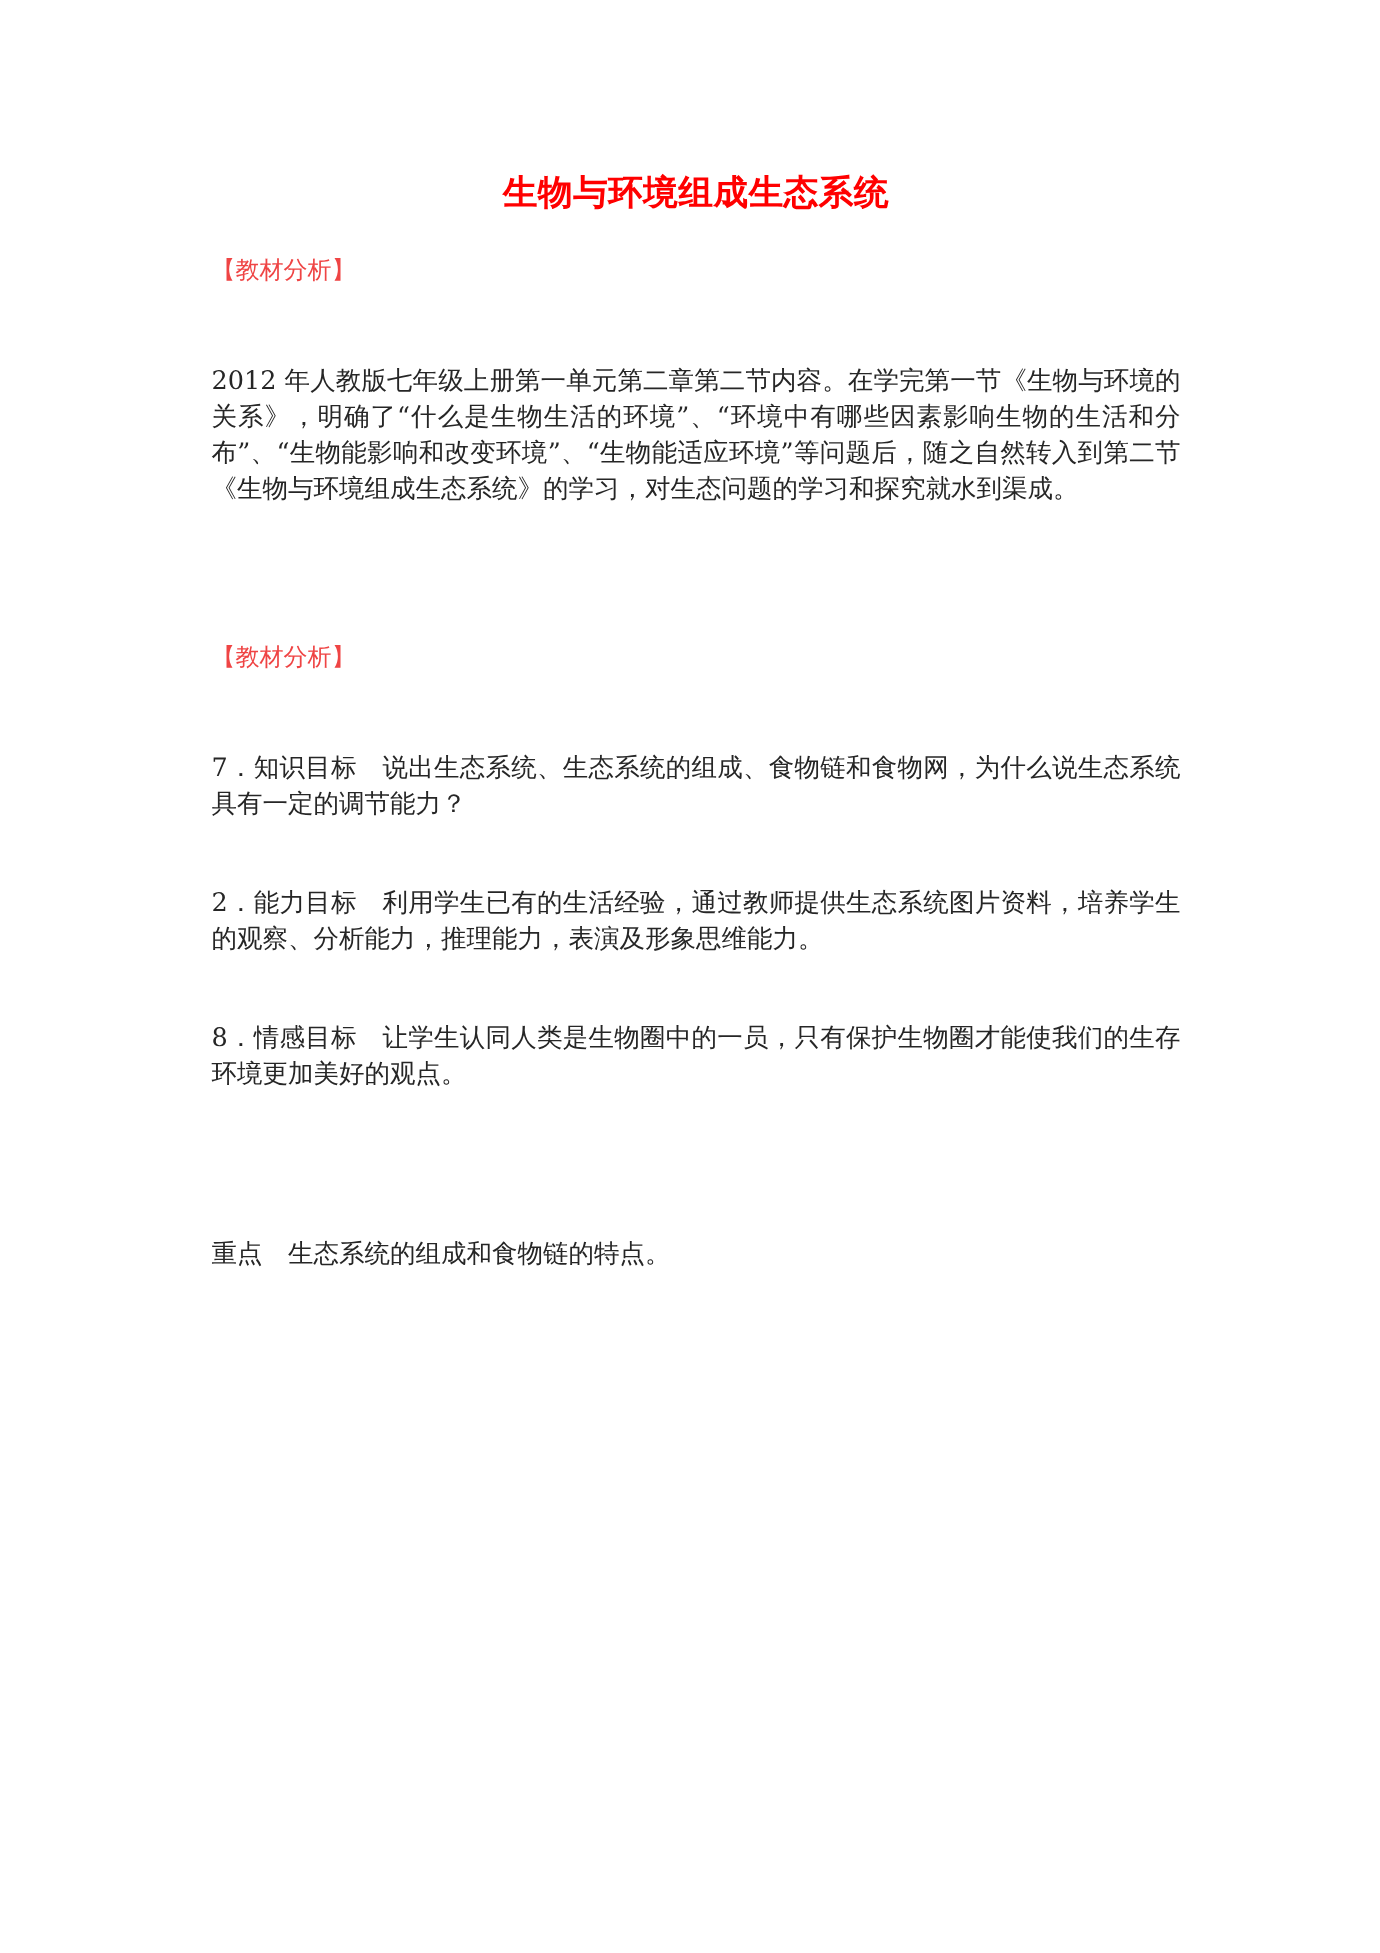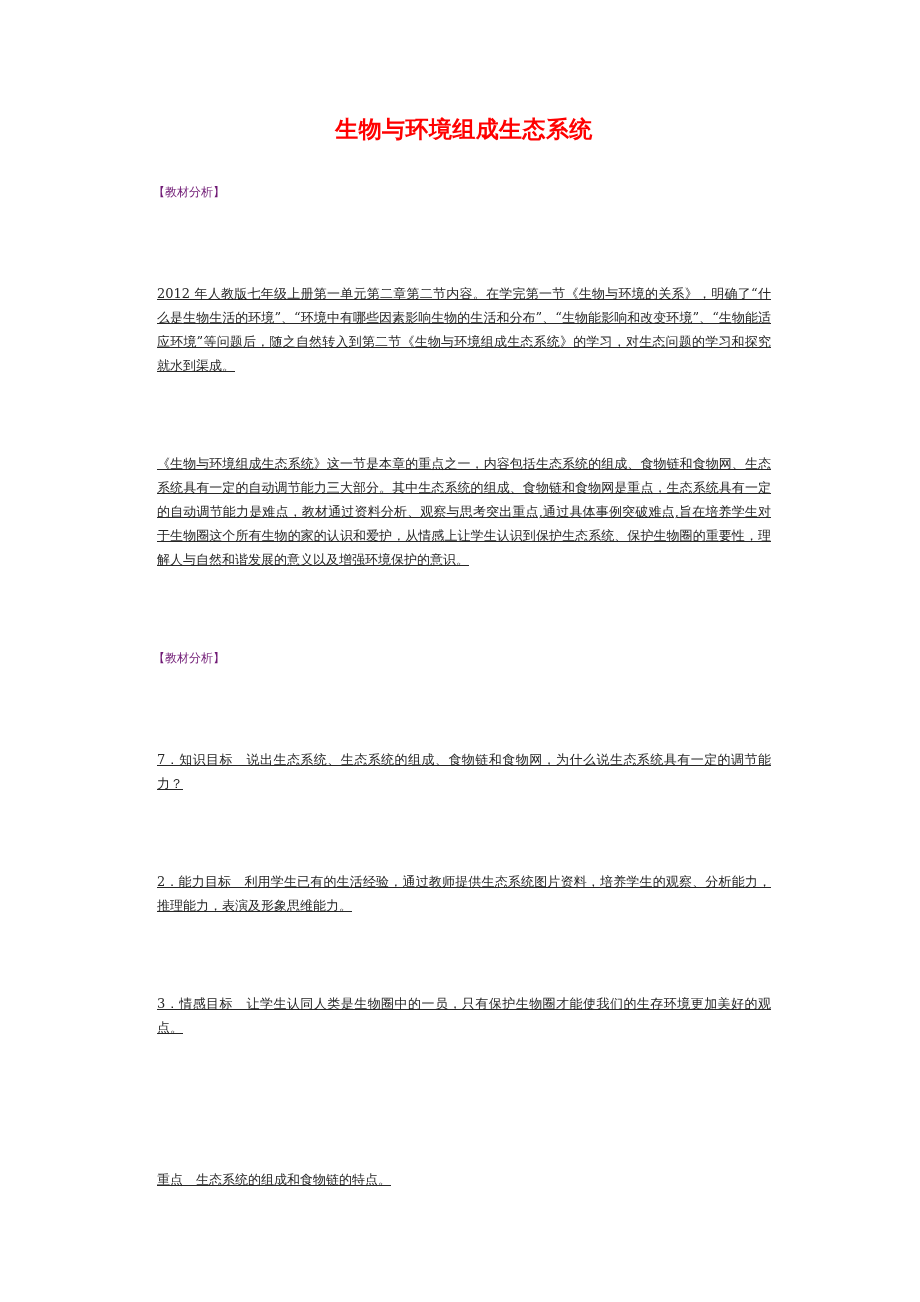--- a/index.html
+++ b/index.html
@@ -42,39 +42,38 @@
     line-height: 34px;
     font-weight: bold;
     color: #ff0000;
     letter-spacing: 0.4px;
     padding-top: 112px;
     font-family: "DejaVu Sans", "Liberation Sans", sans-serif;
   }
 
   
   .section-heading {
-    font-size: 12px;
+    font-size: 16px;
     line-height: 24px;
-    color: #701a75;
-    margin: 12px;
+    color: #ef4444;
+    margin: 0;
     padding: 0;
     white-space: nowrap;
   }
 
   
   .para {
-    font-size: 13px;
+    font-size: 17px;
     line-height: 24px;
     color: #262626;
-    margin: 16px;
+    margin: 0;
     padding: 0;
     text-align: justify;
     text-justify: inter-ideograph;
     text-align-last: left;
-    text-decoration: underline;
   }
   .sp-22 { height: 22px; }
   .sp-42 { height: 42px; }
   .sp-46 { height: 46px; }
   .sp-50 { height: 50px; }
 </style>
 </head>
 <body>
 
 <div class="page">
@@ -85,37 +84,36 @@
     <div class="sp-22"></div>
 
     <div class="section-heading">【教材分析】</div>
 
     <div class="sp-50"></div>
 
     <p class="para">2012 年人教版七年级上册第一单元第二章第二节内容。在学完第一节《生物与环境的关系》，明确了“什么是生物生活的环境”、“环境中有哪些因素影响生物的生活和分布”、“生物能影响和改变环境”、“生物能适应环境”等问题后，随之自然转入到第二节《生物与环境组成生态系统》的学习，对生态问题的学习和探究就水到渠成。</p>
 
     <div class="sp-42"></div>
 
-    <p class="para">《生物与环境组成生态系统》这一节是本章的重点之一，内容包括生态系统的组成、食物链和食物网、生态系统具有一定的自动调节能力三大部分。其中生态系统的组成、食物链和食物网是重点，生态系统具有一定的自动调节能力是难点，教材通过资料分析、观察与思考突出重点,通过具体事例突破难点,旨在培养学生对于生物圈这个所有生物的家的认识和爱护，从情感上让学生认识到保护生态系统、保护生物圈的重要性，理解人与自然和谐发展的意义以及增强环境保护的意识。</p>
 
     <div class="sp-46"></div>
 
     <div class="section-heading">【教材分析】</div>
 
     <div class="sp-50"></div>
 
     <p class="para">7．知识目标　说出生态系统、生态系统的组成、食物链和食物网，为什么说生态系统具有一定的调节能力？</p>
 
     <div class="sp-42"></div>
 
     <p class="para">2．能力目标　利用学生已有的生活经验，通过教师提供生态系统图片资料，培养学生的观察、分析能力，推理能力，表演及形象思维能力。</p>
 
     <div class="sp-42"></div>
 
-    <p class="para">3．情感目标　让学生认同人类是生物圈中的一员，只有保护生物圈才能使我们的生存环境更加美好的观点。</p>
+    <p class="para">8．情感目标　让学生认同人类是生物圈中的一员，只有保护生物圈才能使我们的生存环境更加美好的观点。</p>
 
     <div class="sp-46"></div>
 
 
     <div class="sp-50"></div>
 
     <p class="para">重点　生态系统的组成和食物链的特点。</p>
 
     <div class="sp-42"></div>
 

